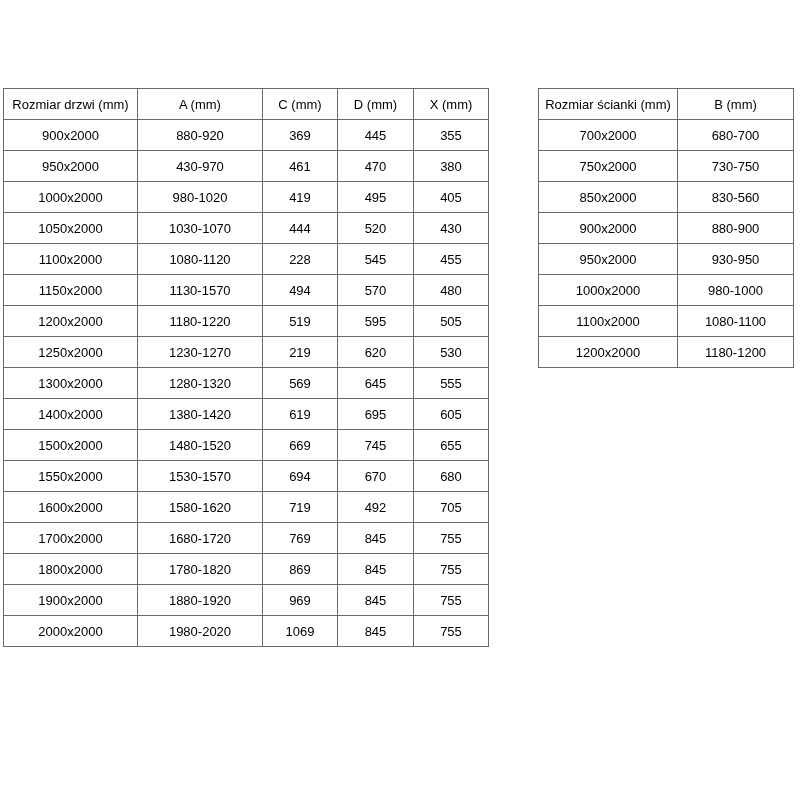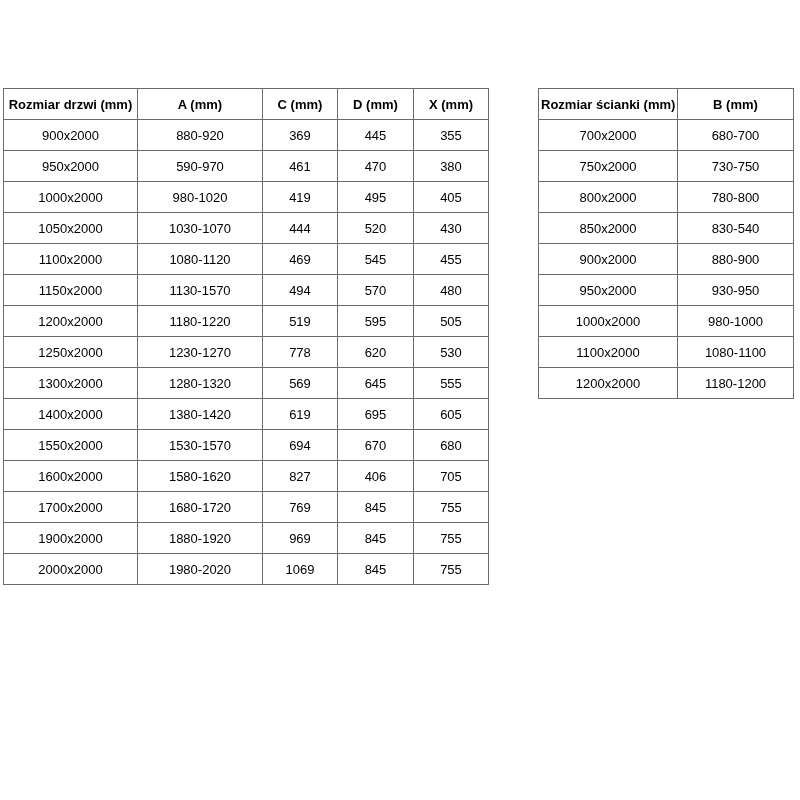--- a/index.html
+++ b/index.html
@@ -29,21 +29,21 @@
     text-align: center;
     vertical-align: middle;
     font-size: 13px;
     color: #000000;
     height: 30px;
     padding: 0 2px;
     white-space: nowrap;
     overflow: hidden;
   }
   table.spec-table th {
-    font-weight: bold;
+    font-weight: normal;
   }
   #door-table {
     left: 3px;
     top: 88px;
     width: 485px;
   }
   #wall-table {
     left: 538px;
     top: 88px;
     width: 255px;
@@ -74,21 +74,21 @@
     <tbody>
         <tr>
           <td>900x2000</td>
           <td>880-920</td>
           <td>369</td>
           <td>445</td>
           <td>355</td>
         </tr>
         <tr>
           <td>950x2000</td>
-          <td>590-970</td>
+          <td>430-970</td>
           <td>461</td>
           <td>470</td>
           <td>380</td>
         </tr>
         <tr>
           <td>1000x2000</td>
           <td>980-1020</td>
           <td>419</td>
           <td>495</td>
           <td>405</td>
@@ -96,77 +96,91 @@
         <tr>
           <td>1050x2000</td>
           <td>1030-1070</td>
           <td>444</td>
           <td>520</td>
           <td>430</td>
         </tr>
         <tr>
           <td>1100x2000</td>
           <td>1080-1120</td>
-          <td>469</td>
+          <td>228</td>
           <td>545</td>
           <td>455</td>
         </tr>
         <tr>
           <td>1150x2000</td>
           <td>1130-1570</td>
           <td>494</td>
           <td>570</td>
           <td>480</td>
         </tr>
         <tr>
           <td>1200x2000</td>
           <td>1180-1220</td>
           <td>519</td>
           <td>595</td>
           <td>505</td>
         </tr>
         <tr>
           <td>1250x2000</td>
           <td>1230-1270</td>
-          <td>778</td>
+          <td>219</td>
           <td>620</td>
           <td>530</td>
         </tr>
         <tr>
           <td>1300x2000</td>
           <td>1280-1320</td>
           <td>569</td>
           <td>645</td>
           <td>555</td>
         </tr>
         <tr>
           <td>1400x2000</td>
           <td>1380-1420</td>
           <td>619</td>
           <td>695</td>
           <td>605</td>
         </tr>
         <tr>
+          <td>1500x2000</td>
+          <td>1480-1520</td>
+          <td>669</td>
+          <td>745</td>
+          <td>655</td>
+        </tr>
+        <tr>
           <td>1550x2000</td>
           <td>1530-1570</td>
           <td>694</td>
           <td>670</td>
           <td>680</td>
         </tr>
         <tr>
           <td>1600x2000</td>
           <td>1580-1620</td>
-          <td>827</td>
-          <td>406</td>
+          <td>719</td>
+          <td>492</td>
           <td>705</td>
         </tr>
         <tr>
           <td>1700x2000</td>
           <td>1680-1720</td>
           <td>769</td>
+          <td>845</td>
+          <td>755</td>
+        </tr>
+        <tr>
+          <td>1800x2000</td>
+          <td>1780-1820</td>
+          <td>869</td>
           <td>845</td>
           <td>755</td>
         </tr>
         <tr>
           <td>1900x2000</td>
           <td>1880-1920</td>
           <td>969</td>
           <td>845</td>
           <td>755</td>
         </tr>
@@ -194,26 +208,22 @@
     <tbody>
         <tr>
           <td>700x2000</td>
           <td>680-700</td>
         </tr>
         <tr>
           <td>750x2000</td>
           <td>730-750</td>
         </tr>
         <tr>
-          <td>800x2000</td>
-          <td>780-800</td>
-        </tr>
-        <tr>
           <td>850x2000</td>
-          <td>830-540</td>
+          <td>830-560</td>
         </tr>
         <tr>
           <td>900x2000</td>
           <td>880-900</td>
         </tr>
         <tr>
           <td>950x2000</td>
           <td>930-950</td>
         </tr>
         <tr>

